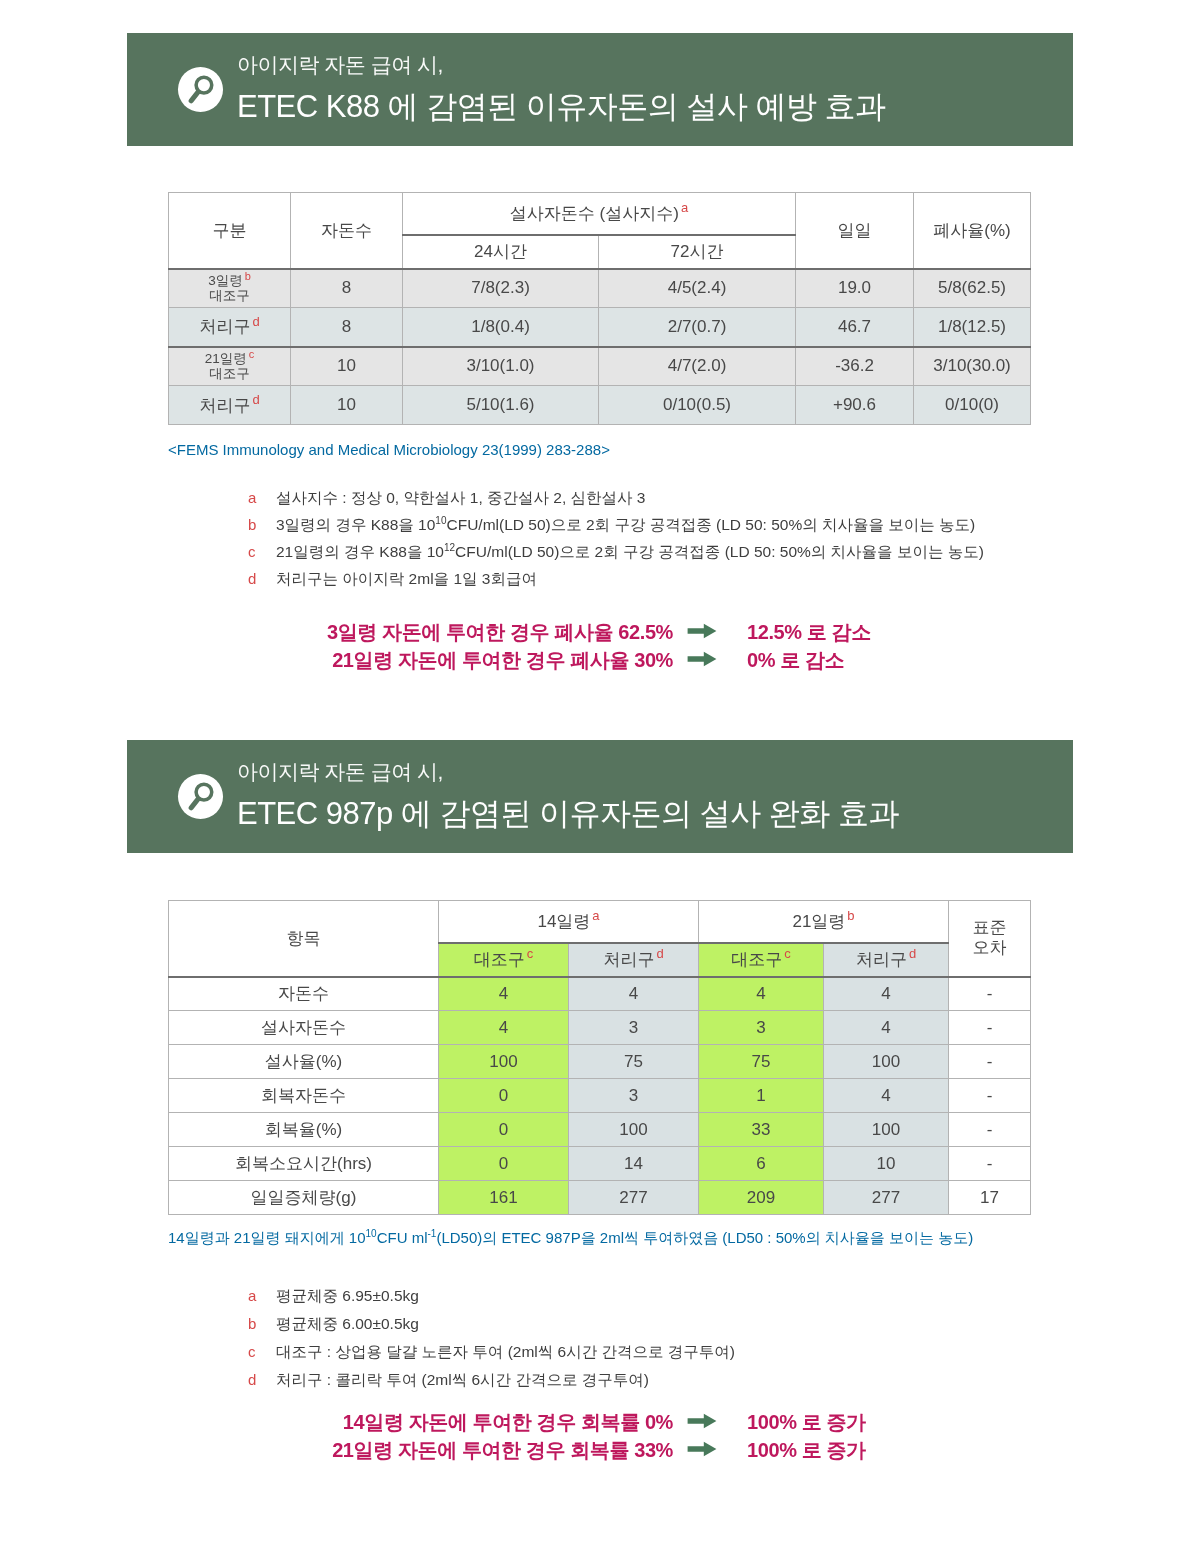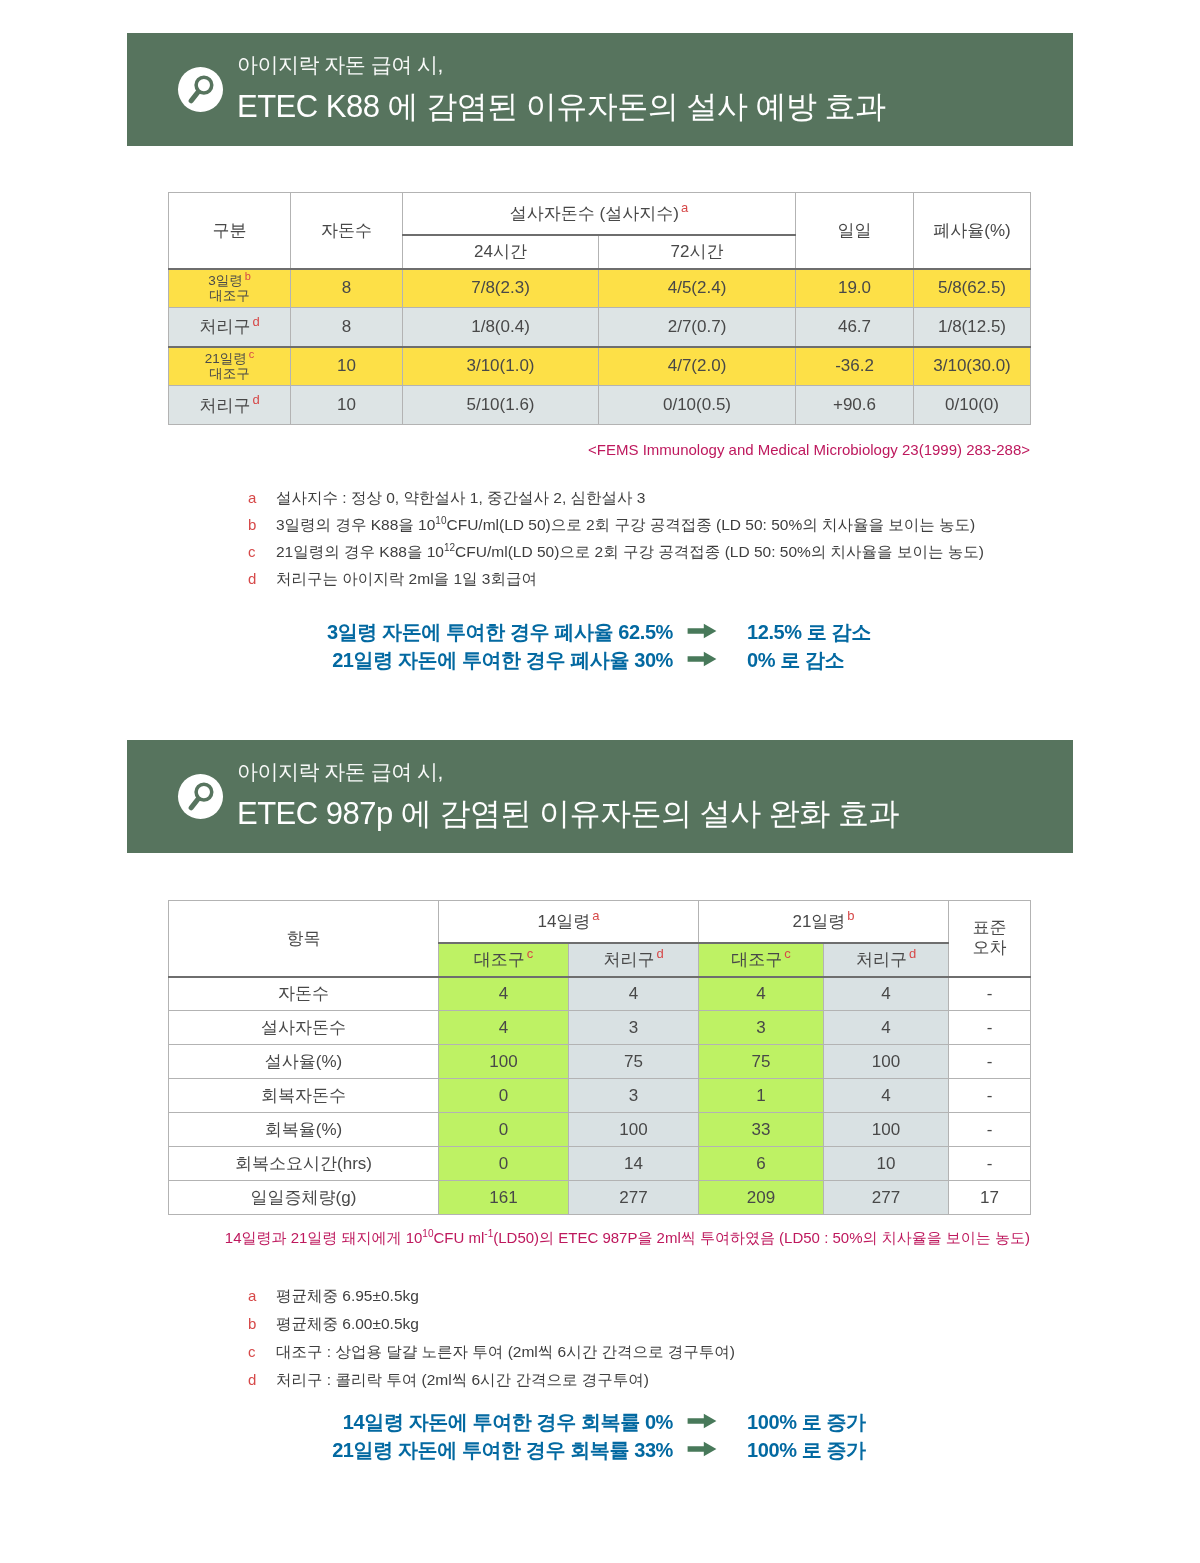--- a/index.html
+++ b/index.html
@@ -34,36 +34,36 @@
   #table2 { top: 900px; }
   .tbl th, .tbl td {
     border: 1px solid #b3b3b3; padding: 0;
     text-align: center; vertical-align: middle; font-weight: normal;
   }
   .tbl thead th { border-bottom: 2px solid #6e6e6e; background: #ffffff; }
   .tbl thead tr.h1 { height: 42px; }
   .tbl thead tr.h2 { height: 34px; }
   #table1 tbody tr { height: 39px; }
   #table2 tbody tr { height: 34px; }
-  #table1 tr.rg td { background: #fde047; }
+  #table1 tr.rg td { background: #e5e5e5; }
   #table1 tr.rb td { background: #dde4e5; }
   #table1 tr.grp td { border-top: 2px solid #6e6e6e; text-align: center; }
   #table2 .cg { background: #bef264; }
   #table2 .cb { background: #d9e1e3; }
   #table2 tbody td.lbl-col, #table2 tbody td.se-col { background: #ffffff; }
   .lbl-sm { font-size: 13.5px; line-height: 15px; color: #4a4a4a; }
   .lbl-lg { font-size: 17px; }
   .rsup { color: #d64848; font-size: 13px; vertical-align: super; line-height: 0; margin-left: 2px; }
   .rsup-sm { font-size: 11px; }
   .se-head { line-height: 20px; }
 
   
   .center-note {
     position: absolute; left: 168px; width: 862px;
-    text-align: right; font-size: 15px; color: #be185d; white-space: nowrap;
+    text-align: left; font-size: 15px; color: #0369a1; white-space: nowrap;
   }
   #citation1 { top: 441px; }
   #note2 { top: 1229px; }
   .exp { font-size: 10px; vertical-align: super; line-height: 0; }
 
   
   .footnotes { position: absolute; left: 248px; width: 760px; }
   #fn1 { top: 488px; }
   #fn2 { top: 1286px; }
   .fn { display: flex; align-items: baseline; line-height: 19px; font-size: 15.5px; color: #3e3e3e; white-space: nowrap; }
@@ -71,21 +71,21 @@
   #fn2 .fn { margin-bottom: 9px; }
   .fn-label { color: #d64848; width: 28px; flex: 0 0 28px; font-size: 15px; }
 
   
   .summary { position: absolute; left: 168px; width: 862px; }
   #summary1 { top: 618px; }
   #summary2 { top: 1408px; }
   .sum-line {
     display: grid; grid-template-columns: 505px 58px auto;
     align-items: center; height: 28px;
-    font-size: 20px; font-weight: 700; color: #0369a1; letter-spacing: -0.4px;
+    font-size: 20px; font-weight: 700; color: #be185d; letter-spacing: -0.4px;
   }
   .sum-left { text-align: right; white-space: nowrap; }
   .sum-arrow { text-align: center; padding-top: 2px; }
   .sum-right { text-align: left; padding-left: 16px; white-space: nowrap; }
 </style>
 </head>
 <body>
 
 <div class="page">
 

